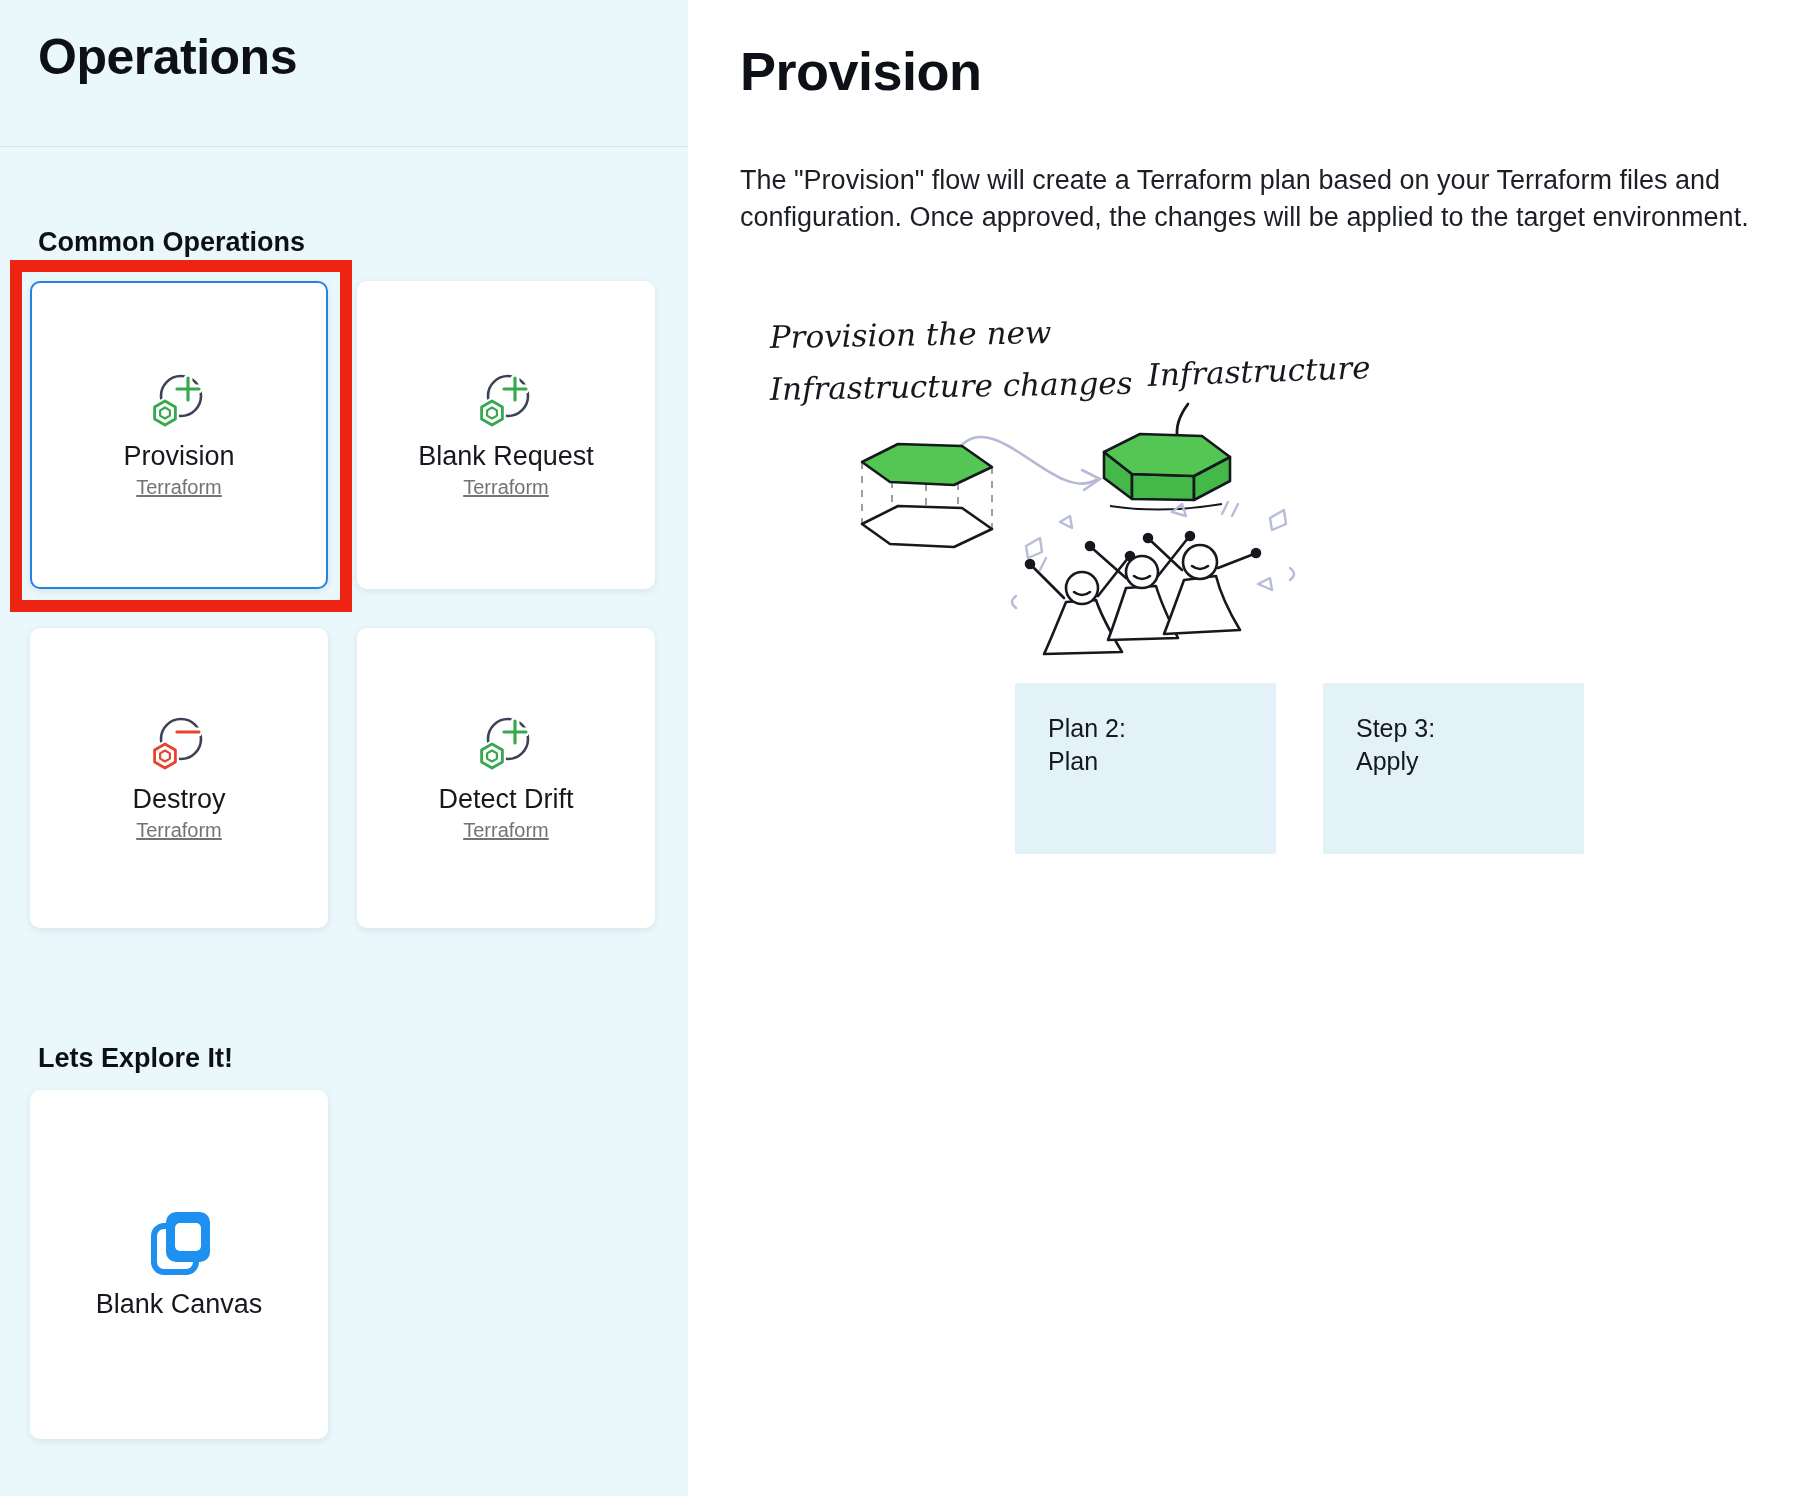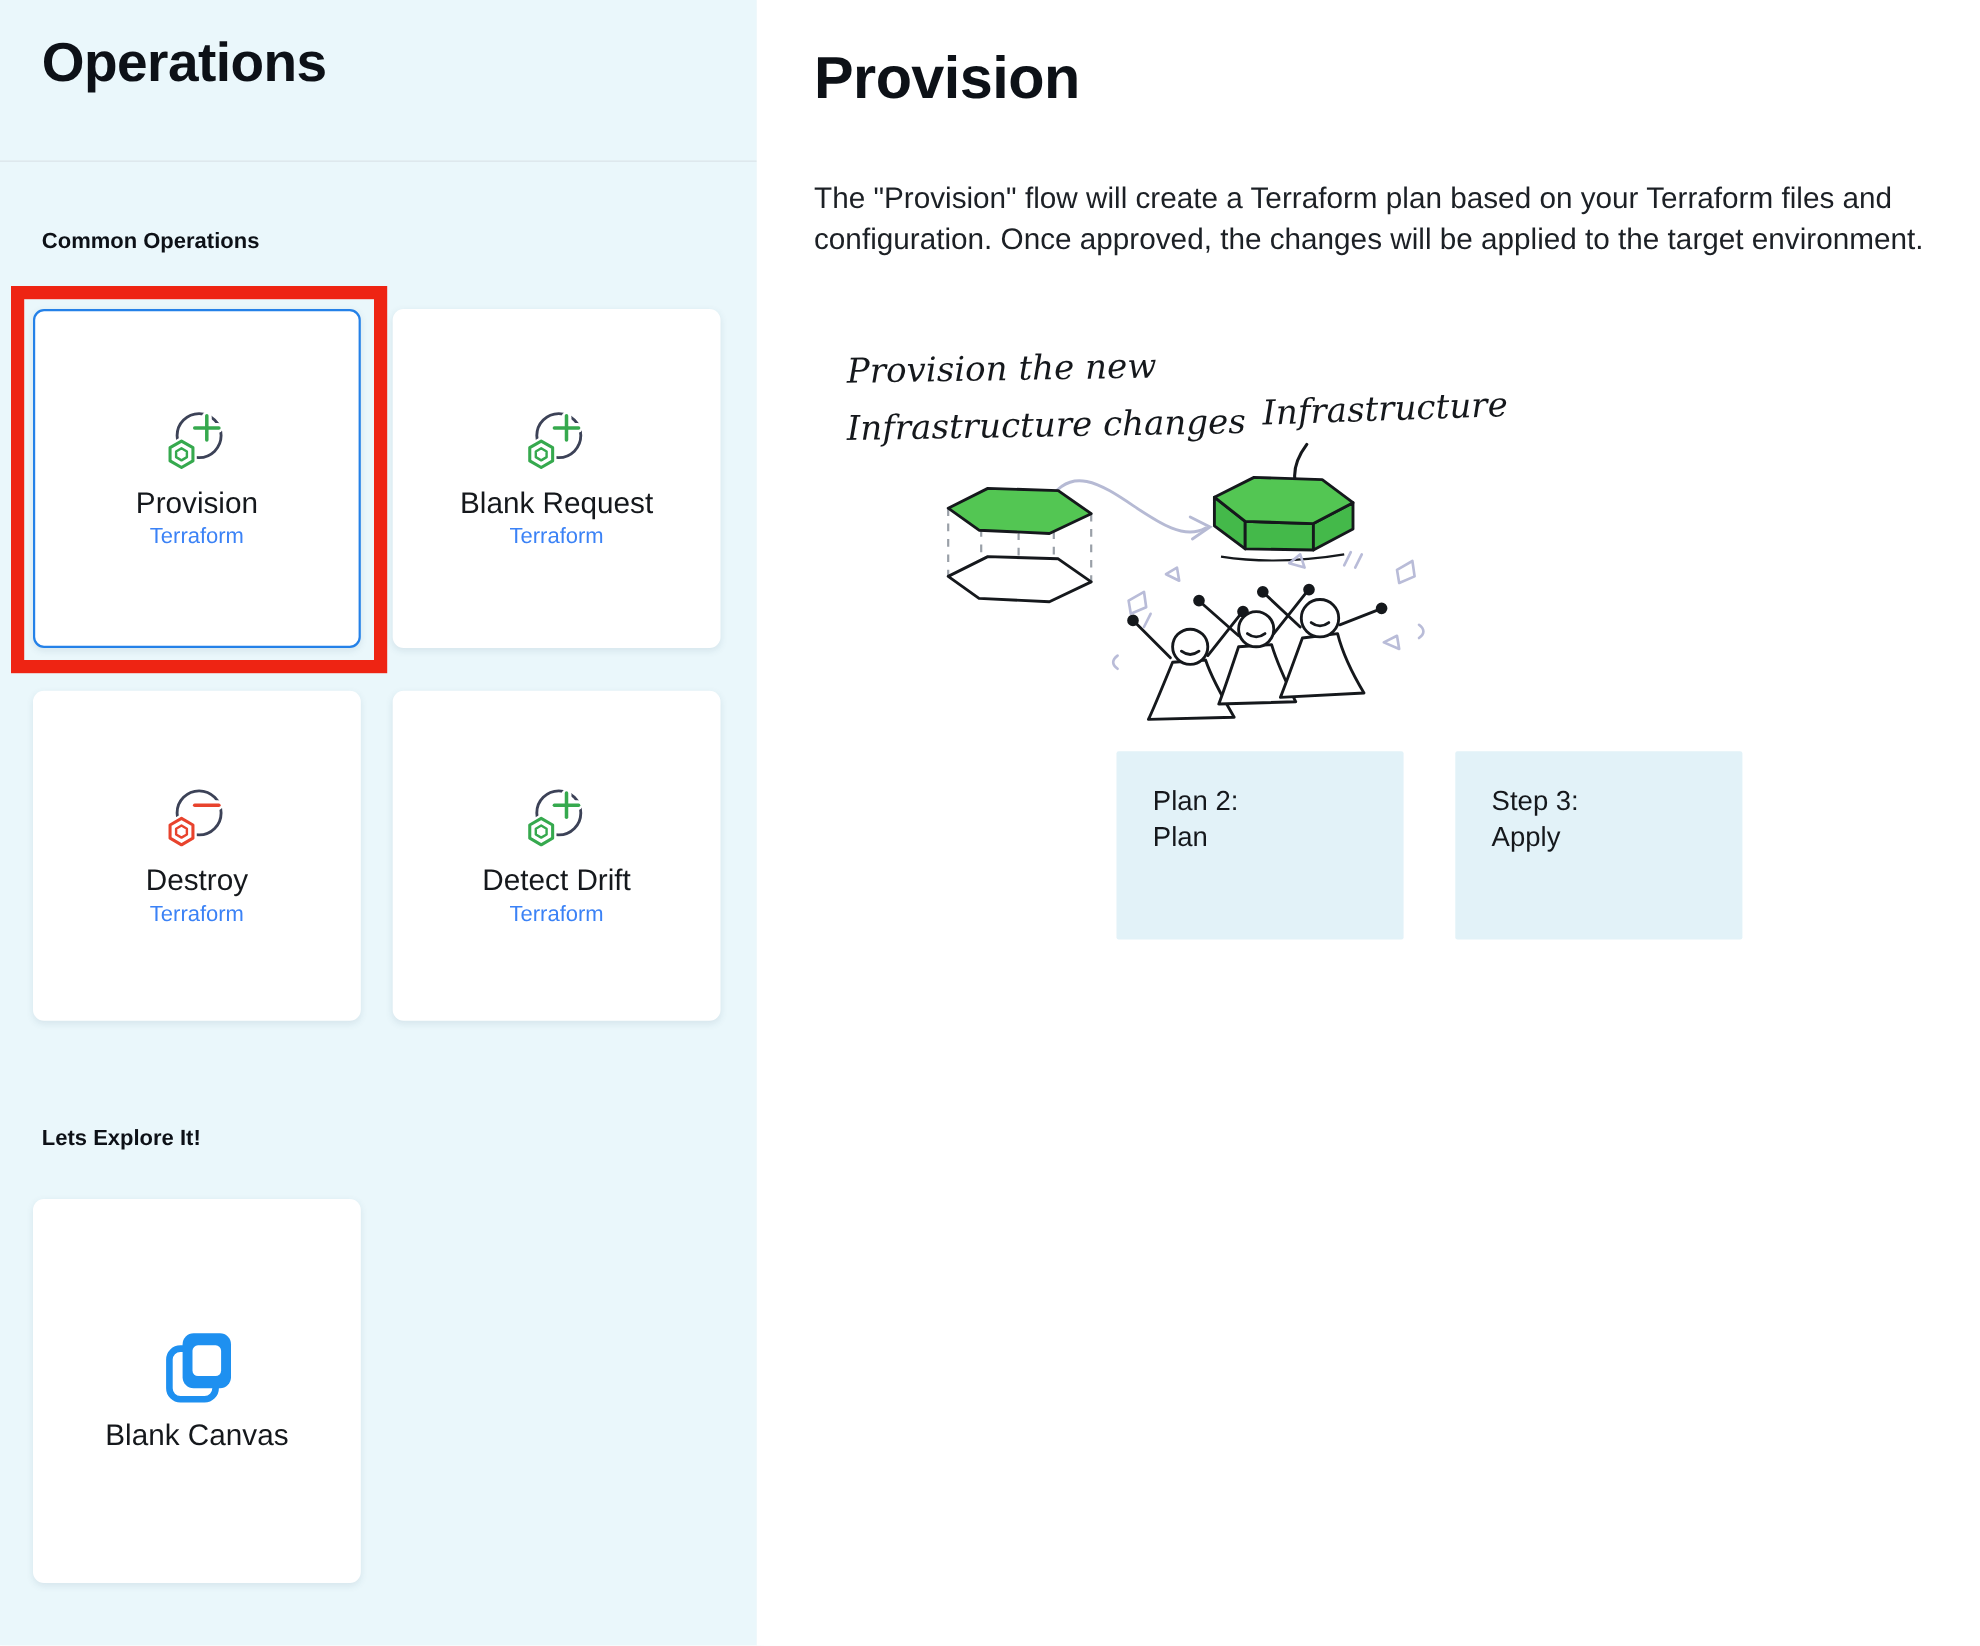--- a/index.html
+++ b/index.html
@@ -6,30 +6,30 @@
   html,body { width:1800px; height:1496px; overflow:hidden; background:#fff;
     font-family:"Liberation Sans", sans-serif; color:#15181c; }
   .app { position:relative; width:1800px; height:1496px; display:flex; }
 
   
   .sidebar { position:relative; width:688px; height:1496px; background:#eaf7fb;
     box-shadow: 3px 0 10px rgba(30,90,120,0.07); flex:0 0 688px; }
   .sidebar-title { position:absolute; left:38px; top:28px; font-size:50px; font-weight:bold;
     letter-spacing:-0.5px; color:#0d1117;text-align:right; }
   .sidebar-divider { position:absolute; left:0; top:146px; width:688px; height:1px; background:#d9e2e7; }
-  .section-label { position:absolute; left:38px; font-size:20px; font-weight:bold; color:#0d1117; }
+  .section-label { position:absolute; left:38px; font-size:27px; font-weight:bold; color:#0d1117;margin-top:19px; }
   .section-common { top:208px; }
   .section-explore { top:1024px; }
 
   .card { position:absolute; background:#fff; border-radius:10px;
     box-shadow:0 2px 7px rgba(35,78,108,0.10);
     display:flex; flex-direction:column; align-items:center; justify-content:center; }
   .card .icon-wrap { margin-bottom:8px; }
   .card-title { font-size:27px; color:#15181c; }
-  .card-sub { font-size:20px; color:#3b82f6; margin-top:4px; }
+  .card-sub { font-size:20px; color:#737373; margin-top:4px;text-decoration:underline; }
   .card.selected { border:2px solid #2481e8; }
 
   .card-provision   { left:30px;  top:281px;  width:298px; height:308px; }
   .card-pullrequest { left:357px; top:281px;  width:298px; height:308px; }
   .card-destroy     { left:30px;  top:628px;  width:298px; height:300px; }
   .card-detectdrift { left:357px; top:628px;  width:298px; height:300px; }
   .card-blankcanvas { left:30px;  top:1090px; width:298px; height:349px; }
   .card-blankcanvas .card-title { }
 
   .annotation-rect { position:absolute; left:10px; top:260px; width:342px; height:352px;

